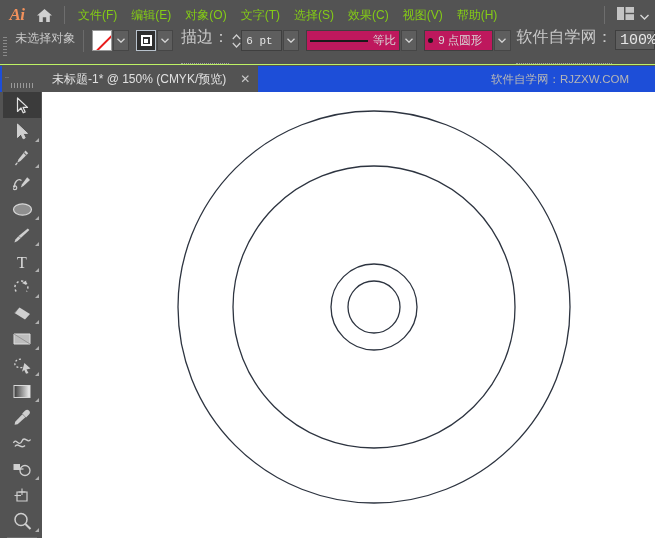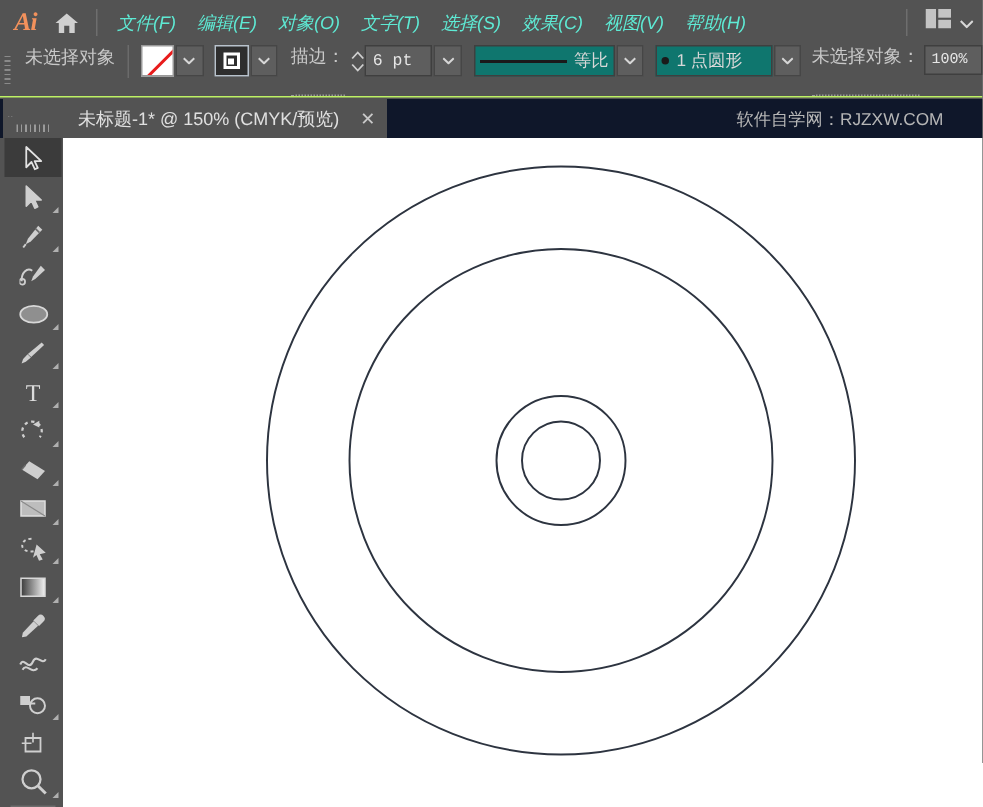--- a/index.html
+++ b/index.html
@@ -47,26 +47,25 @@
     width: 28px; height: 30px;
     display: flex; align-items: center; justify-content: center;
   }
   .menu-sep {
     width: 1px; height: 18px;
     background: #6e6e6e;
     margin: 0 6px;
   }
   .menu-items { display: flex; align-items: center; }
   .menu-item {
-    color: #5eead4;
+    color: #84cc16;
     font-size: 12px;
     padding: 4px 7px;
     white-space: nowrap;
     cursor: default;
-    font-style: italic;
   }
   .ws-switcher {
     position: absolute;
     right: 6px; top: 0;
     height: 30px;
     display: flex;
     align-items: center;
     gap: 6px;
   }
   .ws-icon { display: block; }
@@ -144,21 +143,21 @@
   .mini-drop {
     width: 19px; height: 21px;
     background: #5e5e5e;
     border: 1px solid #464646;
     box-sizing: border-box;
     display: flex; align-items: center; justify-content: center;
     margin-left: 1px;
   }
   .ctl-label {
     color: #c8c8c8;
-    font-size: 12px;
+    font-size: 16px;
     white-space: nowrap;
     border-bottom: 1px dotted #9a9a9a;
     line-height: 14px;
   }
   .spinner {
     width: 10px; height: 21px;
     display: flex; flex-direction: column;
     align-items: center; justify-content: center;
     gap: 2px;
   }
@@ -169,21 +168,21 @@
     box-sizing: border-box;
     color: #e6e6e6;
     font-size: 11px;
     font-family: "Liberation Mono", monospace;
     display: flex;
     align-items: center;
     padding: 0 4px;
   }
   .combo {
     height: 21px;
-    background: #0f766e;
+    background: #be185d;
     border: 1px solid #3f3f3f;
     box-sizing: border-box;
     display: flex;
     align-items: center;
     padding: 0 3px;
     color: #dcdcdc;
     font-size: 11px;
     gap: 5px;
   }
   .profile-line {
@@ -197,32 +196,32 @@
     background: #1a1a1a;
     display: block;
   }
   .combo-text { color: #d8d8d8; font-size: 11.5px; white-space: nowrap; }
   .opacity-field {
     width: 40px; height: 20px;
     background: #5e5e5e;
     border: 1px solid #3f3f3f;
     box-sizing: border-box;
     color: #e6e6e6;
-    font-size: 10px;
+    font-size: 15px;
     font-family: "Liberation Mono", monospace;
     display: flex; align-items: center;
     padding-left: 4px;
   }
 
   
   .tabbar {
     position: absolute;
     left: 0; top: 66px;
     width: 655px; height: 26px;
-    background: #0f172a;
+    background: #1d4ed8;
     box-sizing: border-box;
   }
   .panel-collapse {
     position: absolute;
     left: 2px; top: 0;
     width: 40px; height: 26px;
     background: #535353;
     display: flex;
     align-items: center;
     justify-content: flex-start;
@@ -423,31 +422,31 @@
     <div class="mini-drop">
       <svg width="8" height="5" viewBox="0 0 8 5" aria-hidden="true">
         <path d="M0.5 0.8 L4 4.2 L7.5 0.8" stroke="#d6d6d6" stroke-width="1.3" fill="none"></path>
       </svg>
     </div>
 
     <div style="width:8px"></div>
 
     <div class="combo" style="width:80px">
       <span class="brush-dot"></span>
-      <span class="combo-text">1 点圆形</span>
+      <span class="combo-text">9 点圆形</span>
     </div>
     <div class="mini-drop">
       <svg width="8" height="5" viewBox="0 0 8 5" aria-hidden="true">
         <path d="M0.5 0.8 L4 4.2 L7.5 0.8" stroke="#d6d6d6" stroke-width="1.3" fill="none"></path>
       </svg>
     </div>
 
     <div style="width:7px"></div>
 
-    <div class="ctl-label">未选择对象：</div>
+    <div class="ctl-label">软件自学网：</div>
     <div style="width:3px"></div>
     <div class="opacity-field">100%</div>
   </div>
 
   <div class="tabbar">
     <div class="panel-collapse">»</div>
     <div class="doc-tab">
       <span class="doc-tab-title">未标题-1* @ 150% (CMYK/预览)</span>
       <span class="tab-close">✕</span>
     </div>

